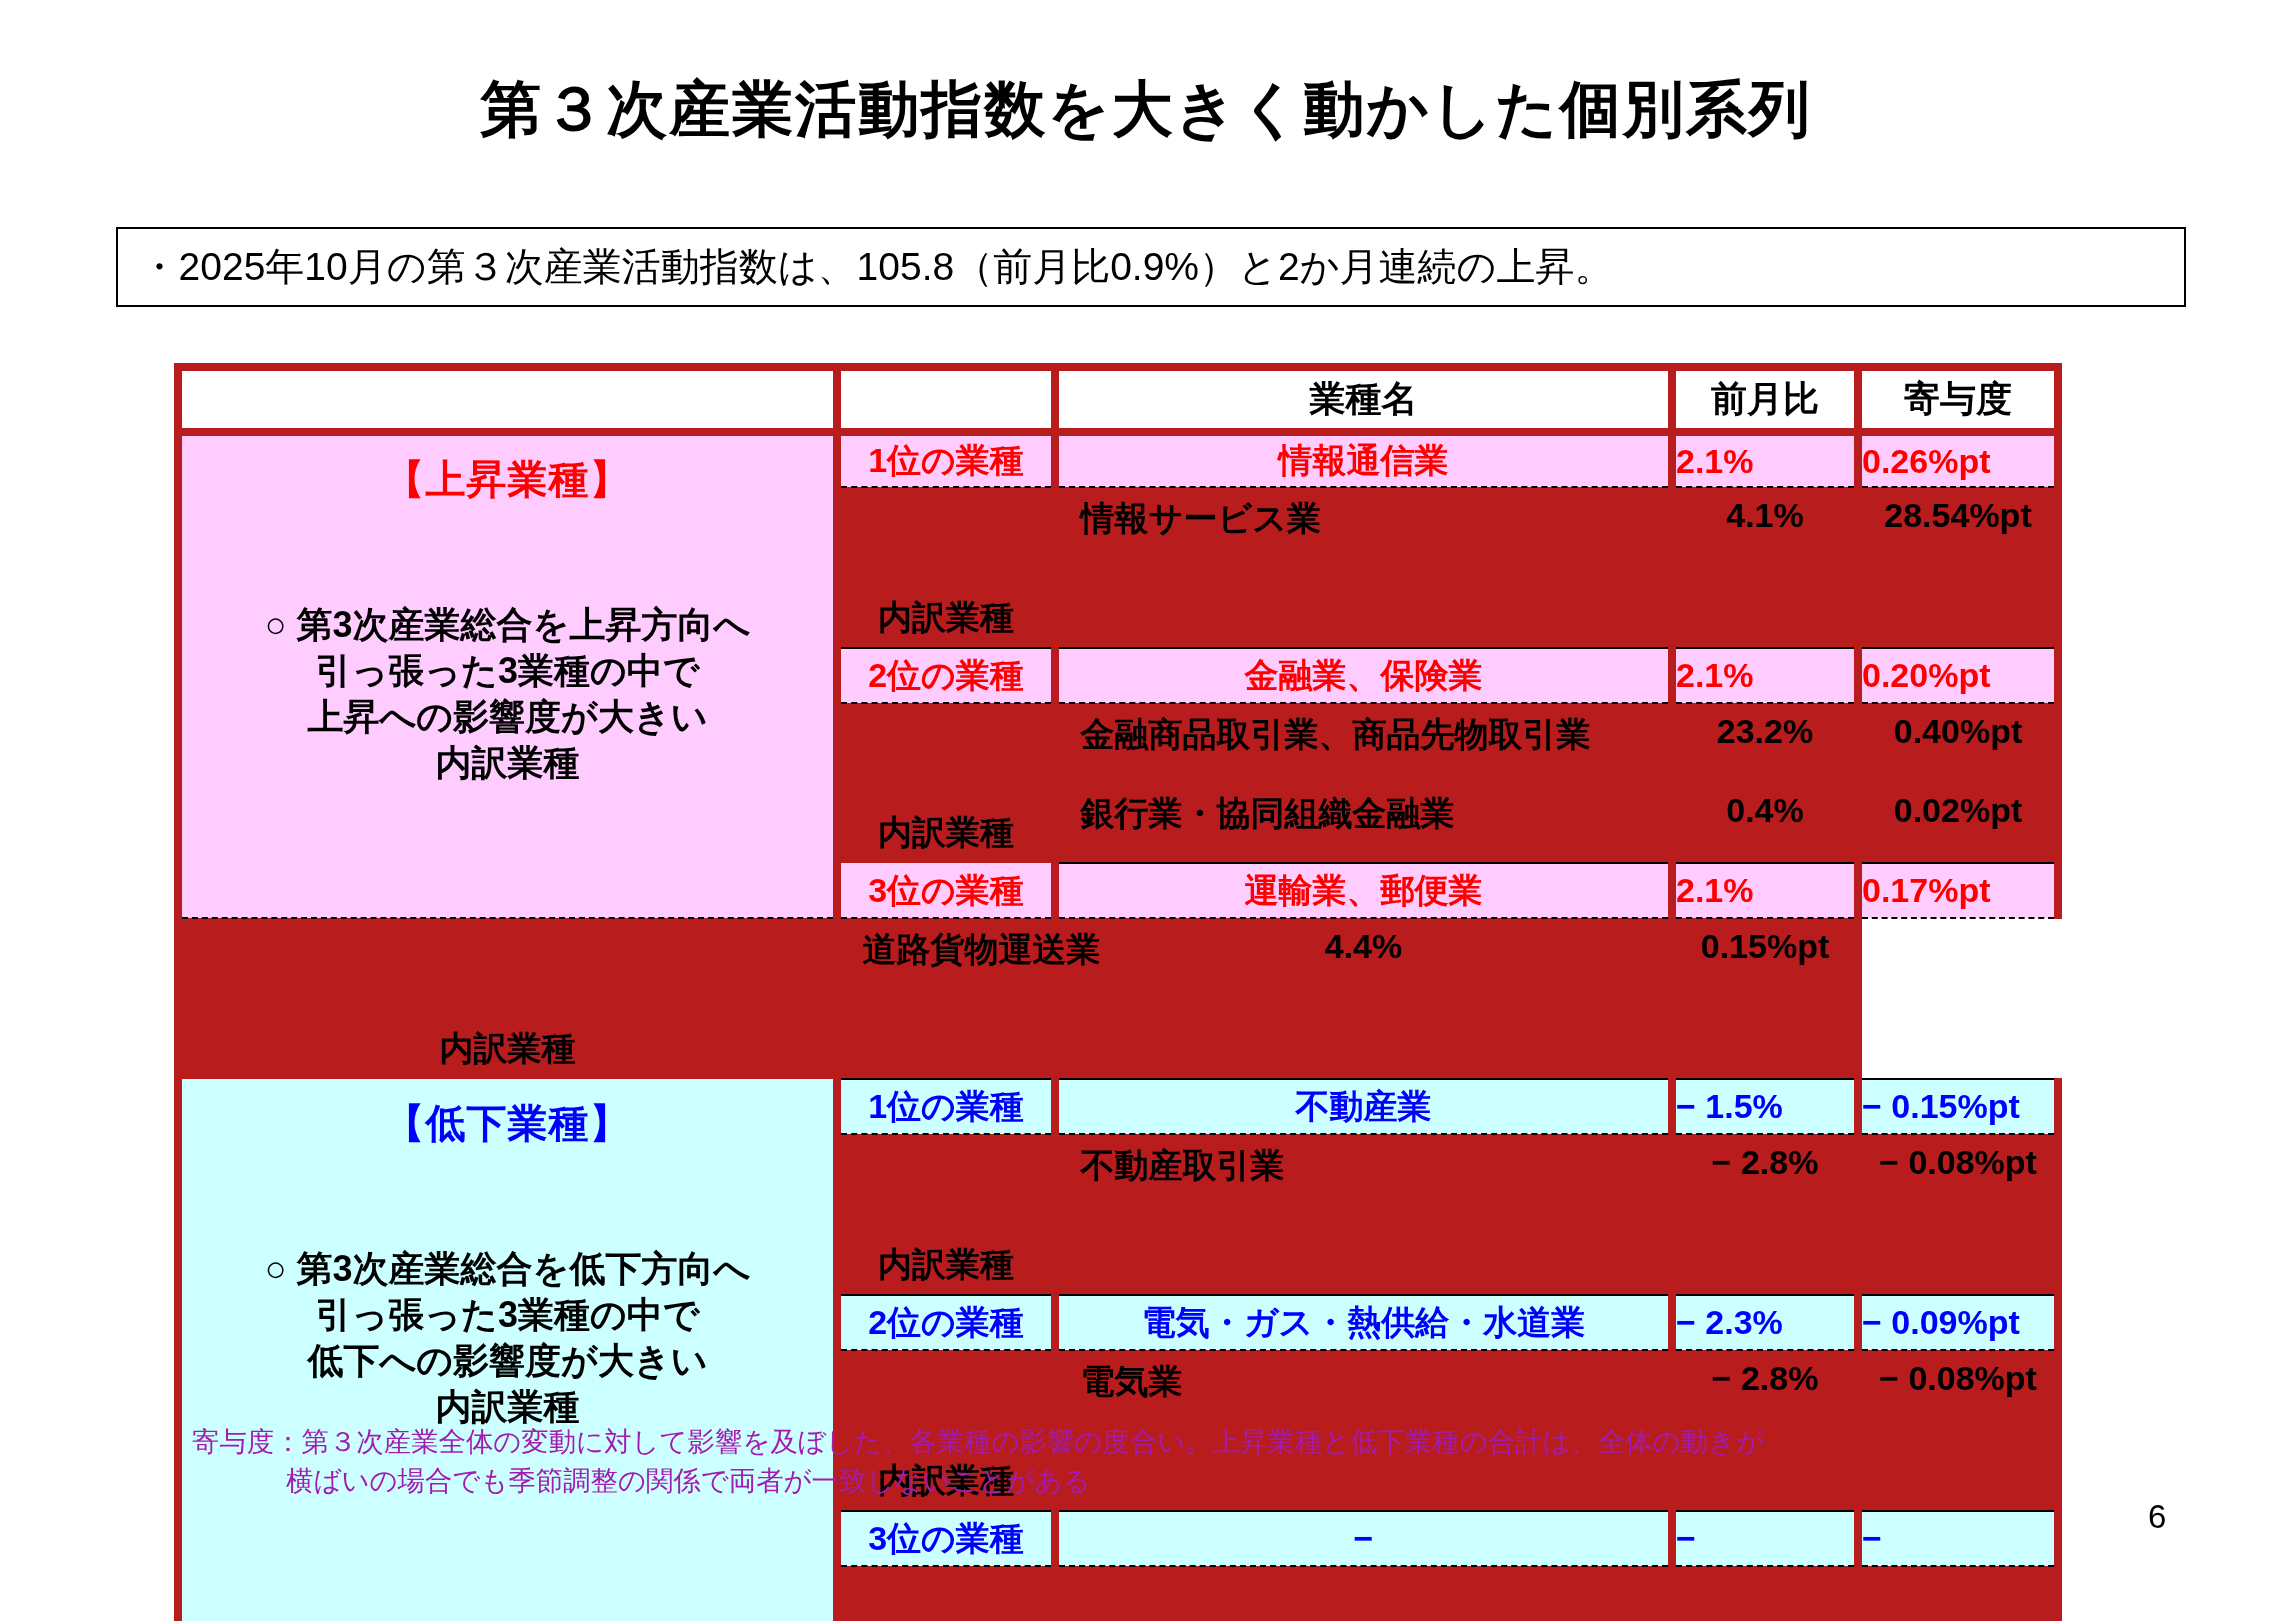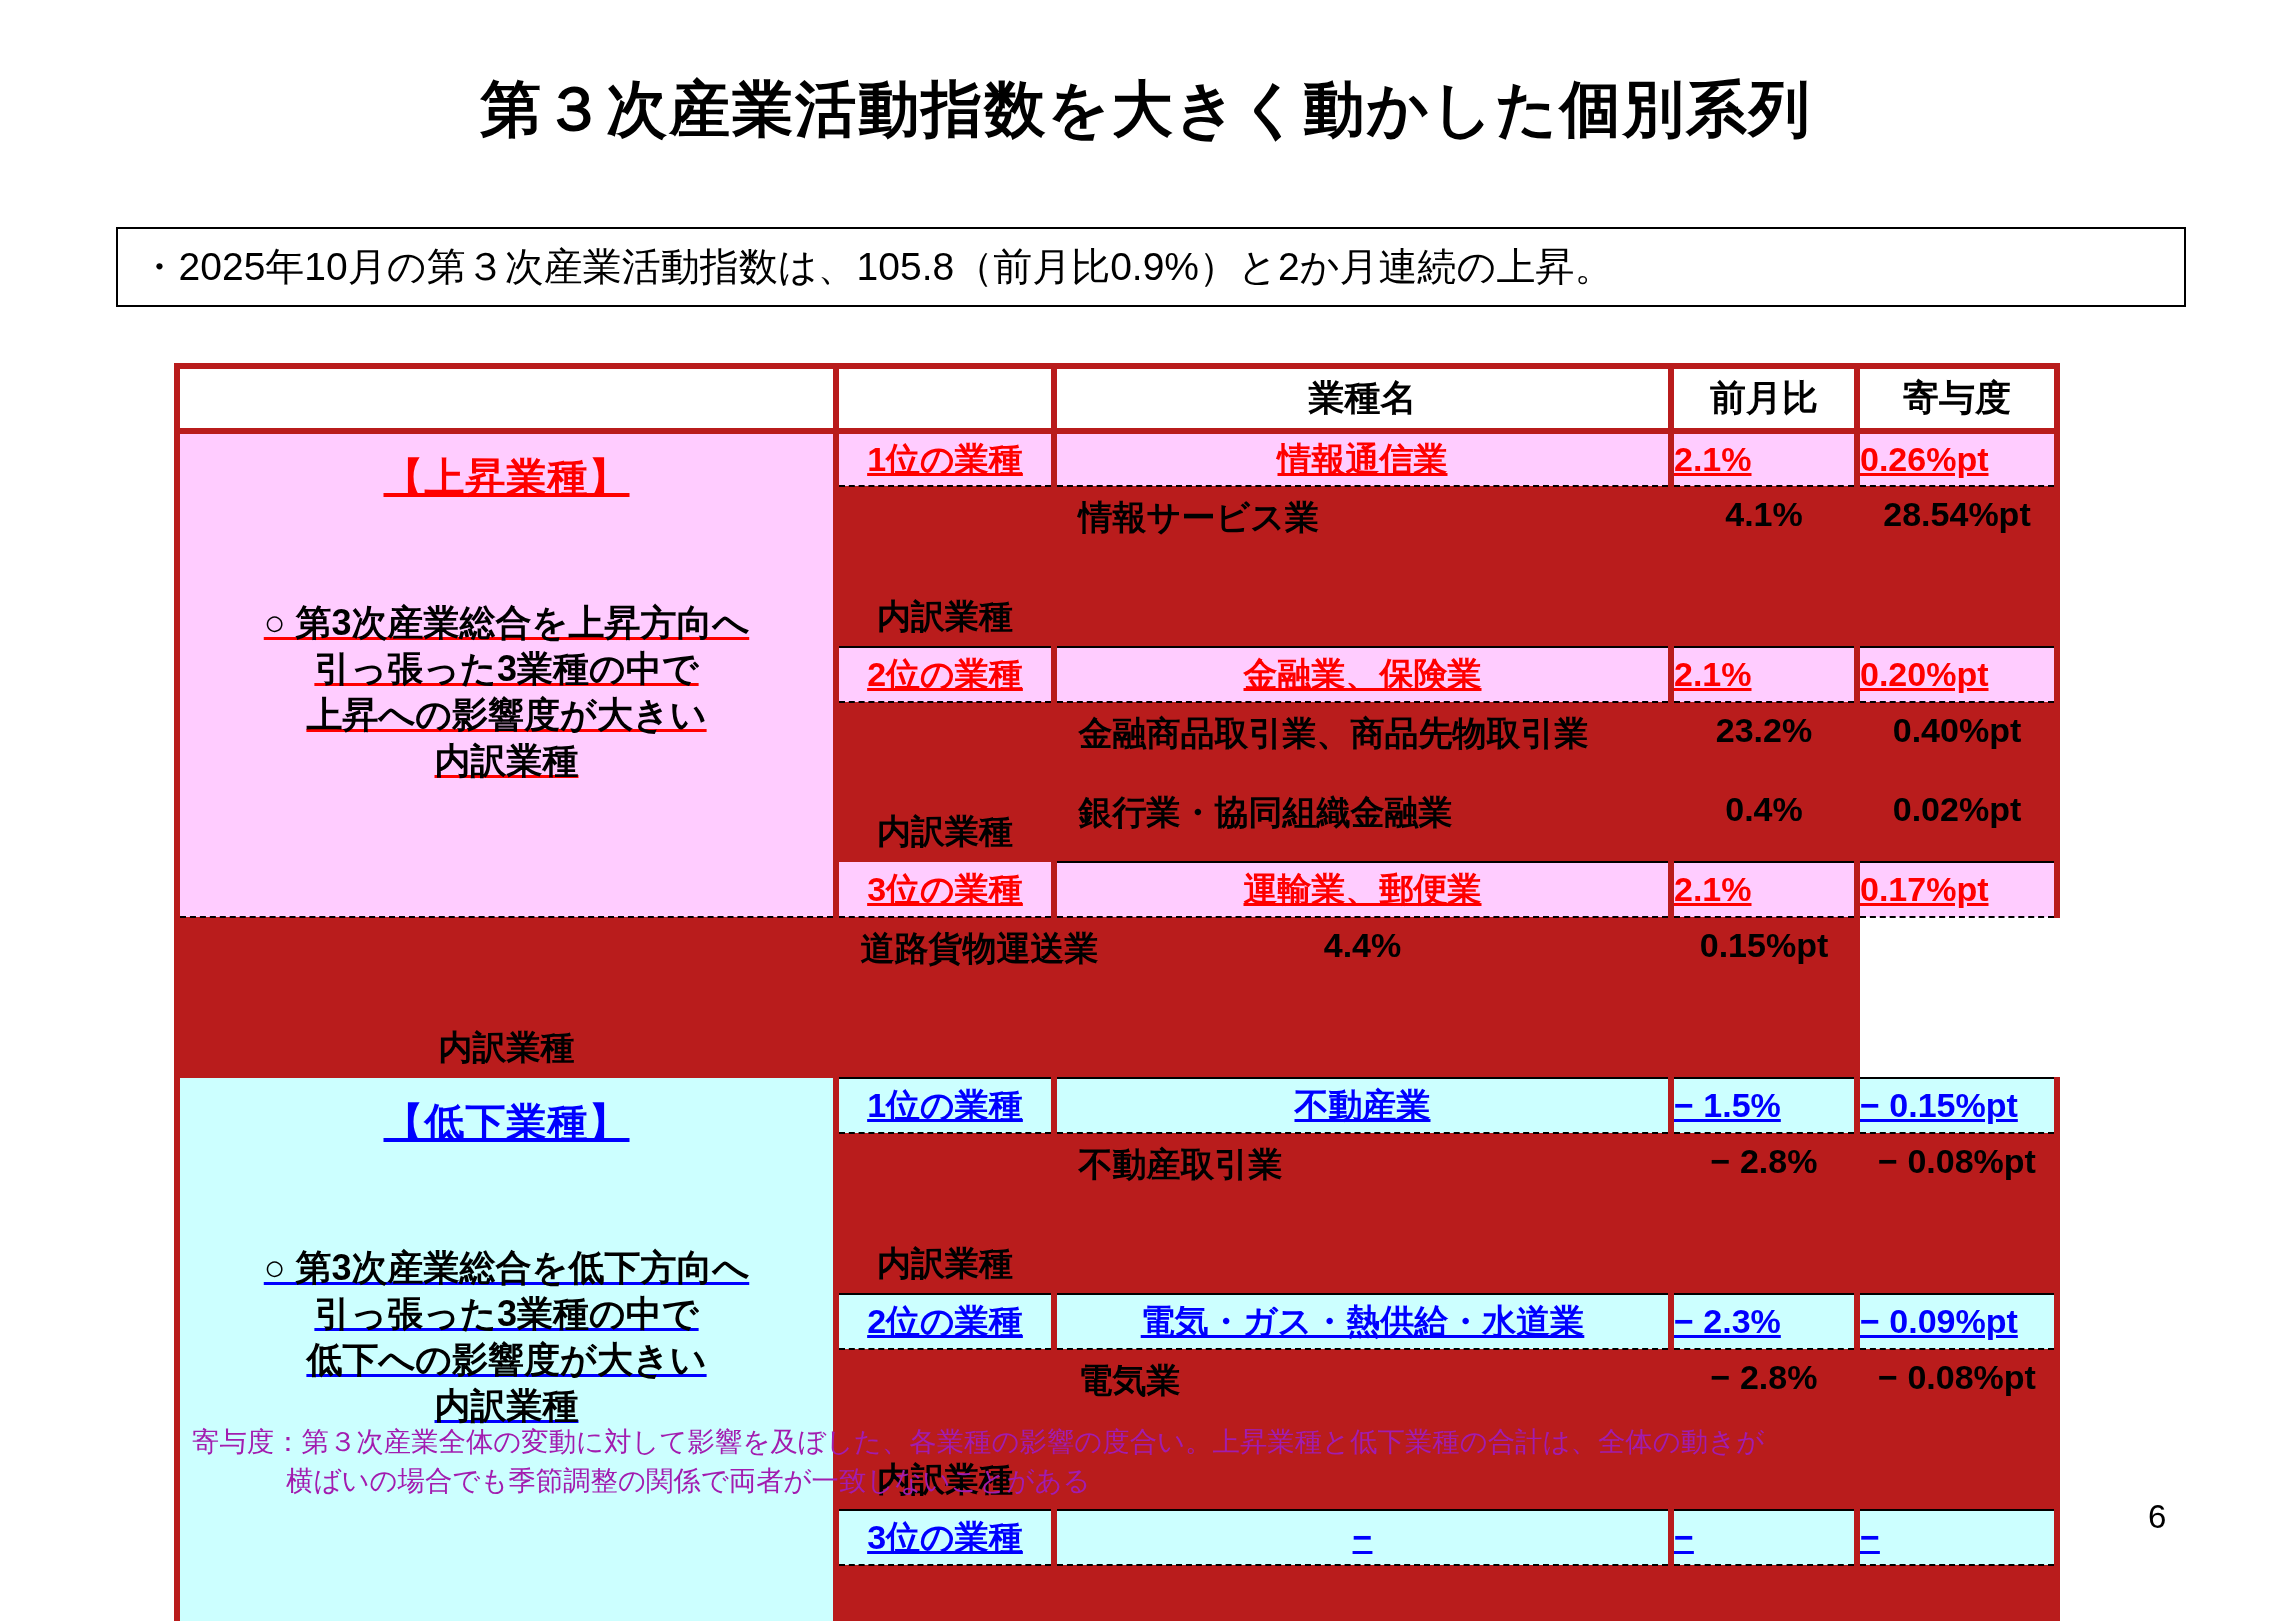--- a/index.html
+++ b/index.html
@@ -53,21 +53,21 @@
   
   .main-table {
     position: absolute;
     top: 363px;
     left: 174px;
     width: 1880px;
     border-collapse: collapse;
     table-layout: fixed;
   }
   .main-table td, .main-table th {
-    border: 6px solid #b91c1c;
+    border: 8px solid #b91c1c;
     padding: 0;
     vertical-align: middle;
     font-weight: bold;
     box-sizing: border-box;
   }
 
   
   .col-desc  { width: 659px; }
   .col-rank  { width: 218px; }
   .col-name  { width: 617px; }
@@ -116,21 +116,20 @@
     color: #000000;
   }
   .desc-body .ln1 { white-space: nowrap; }
 
   
   .rank-row td {
     height: 55px;
     font-size: 34px;
     border-top: 2.9px solid #000000;
     border-bottom: 2.9px dashed #000000;
-    text-decoration: underline;
   }
   .rank-row.up td {
     background: #ffccff;
     color: #ff0000;
   }
   .rank-row.down td {
     background: #ccffff;
     color: #0000ff;
   }
   .rank-label {

